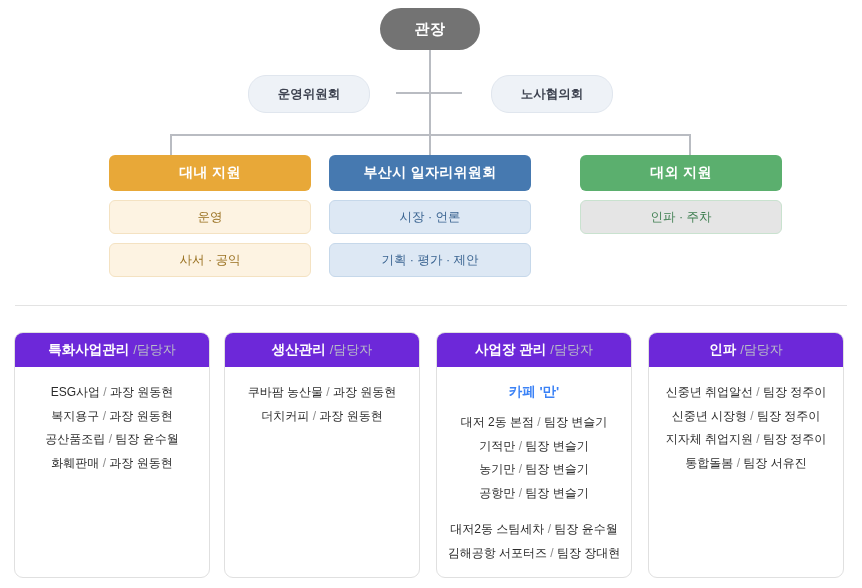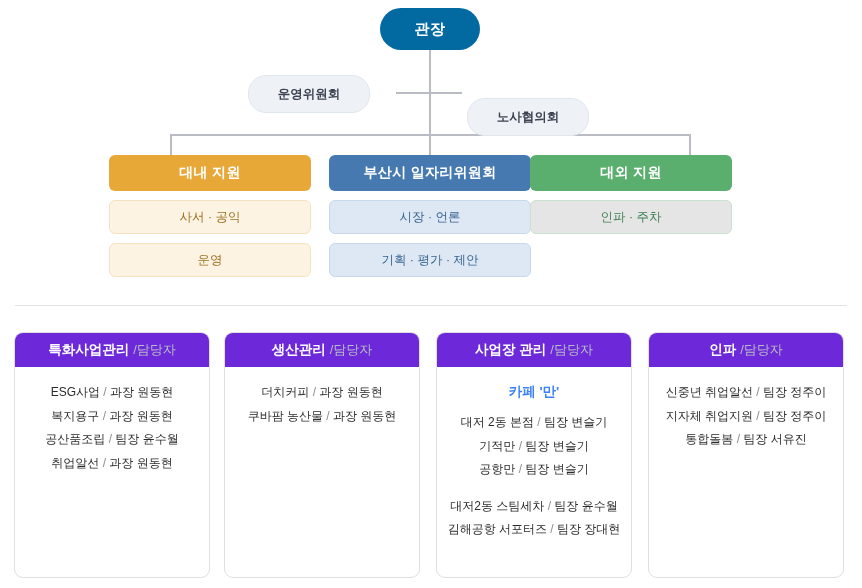--- a/index.html
+++ b/index.html
@@ -12,46 +12,46 @@
     overflow:hidden;
     color:#333;
   }
   .canvas{position:relative;width:862px;height:588px;}
 
   
   .org{position:relative;height:300px;}
 
   .node-top{
     position:absolute;left:380px;top:8px;width:100px;height:42px;
-    background:#0369a1;border-radius:21px;
+    background:#737373;border-radius:21px;
     display:flex;align-items:center;justify-content:center;
     color:#ffffff;font-size:15px;font-weight:bold;letter-spacing:.5px;
   }
 
   .node-side{
     position:absolute;top:75px;height:36px;width:120px;
     background:#eef2f7;border:1px solid #e0e6ee;border-radius:18px;
     display:flex;align-items:center;justify-content:center;
     color:#3d4250;font-size:12.5px;font-weight:bold;
   }
   .node-side.left{left:248px;font-family:Liberation Serif, serif;}
-  .node-side.right{left:467px;margin-top:23px;}
+  .node-side.right{left:491px;}
 
   
   .ln{position:absolute;background:#b9bcc2;}
   .v-top{left:429px;top:50px;width:1.5px;height:42px;}
   .h-mid{left:396px;top:92px;width:66px;height:1.5px;}
   .v-mid{left:429px;top:92px;width:1.5px;height:43px;}
   .h-bus{left:170px;top:134px;width:520px;height:1.5px;}
   .v-drop{position:absolute;background:#b9bcc2;width:1.5px;height:22px;top:134px;}
   .v-d1{left:170px;} .v-d2{left:429px;} .v-d3{left:689px;}
 
   
   .dept{position:absolute;top:155px;width:202px;}
-  .dept.d1{left:109px;} .dept.d2{left:329px;} .dept.d3{left:530px;}
+  .dept.d1{left:109px;} .dept.d2{left:329px;} .dept.d3{left:580px;}
 
   .dept-head{
     height:36px;border-radius:6px;
     display:flex;align-items:center;justify-content:center;
     color:#ffffff;font-size:14px;font-weight:bold;letter-spacing:.3px;
   }
   .dept-sub{
     height:32px;margin-top:9px;border-radius:6px;
     display:flex;align-items:center;justify-content:center;
     font-size:12.5px;
@@ -116,22 +116,22 @@
     <div class="ln h-bus"></div>
     <div class="v-drop v-d1"></div>
     <div class="v-drop v-d2"></div>
     <div class="v-drop v-d3"></div>
 
     <div class="node-side left">운영위원회</div>
     <div class="node-side right">노사협의회</div>
 
     <div class="dept d1 c-orange">
       <div class="dept-head">대내 지원</div>
+      <div class="dept-sub">운영</div>
       <div class="dept-sub">사서 · 공익</div>
-      <div class="dept-sub">운영</div>
     </div>
 
     <div class="dept d2 c-blue">
       <div class="dept-head">부산시 일자리위원회</div>
       <div class="dept-sub">시장 · 언론</div>
       <div class="dept-sub">기획 · 평가 · 제안</div>
     </div>
 
     <div class="dept d3 c-green">
       <div class="dept-head">대외 지원</div>
@@ -158,43 +158,43 @@
           <span>복지용구</span>
           <span class="sep">/</span>
           <span class="who">과장 원동현</span>
         </div>
         <div class="entry">
           <span>공산품조립</span>
           <span class="sep">/</span>
           <span class="who">팀장 윤수월</span>
         </div>
         <div class="entry">
-          <span>취업알선</span>
+          <span>화훼판매</span>
           <span class="sep">/</span>
           <span class="who">과장 원동현</span>
         </div>
       </div>
     </div>
 
     <div class="card k2">
       <div class="card-head">
         <span class="card-title">생산관리</span>
         <span class="card-sub">/담당자</span>
       </div>
       <div class="card-body">
         <div class="entry">
+          <span>쿠바팜 농산물</span>
+          <span class="sep">/</span>
+          <span class="who">과장 원동현</span>
+        </div>
+        <div class="entry">
           <span>더치커피</span>
           <span class="sep">/</span>
           <span class="who">과장 원동현</span>
         </div>
-        <div class="entry">
-          <span>쿠바팜 농산물</span>
-          <span class="sep">/</span>
-          <span class="who">과장 원동현</span>
-        </div>
       </div>
     </div>
 
     <div class="card k3">
       <div class="card-head">
         <span class="card-title">사업장 관리</span>
         <span class="card-sub">/담당자</span>
       </div>
       <div class="card-body">
         <div class="group-title">카페 '만'</div>
@@ -202,20 +202,25 @@
           <span>대저 2동 본점</span>
           <span class="sep">/</span>
           <span class="who">팀장 변슬기</span>
         </div>
         <div class="entry">
           <span>기적만</span>
           <span class="sep">/</span>
           <span class="who">팀장 변슬기</span>
         </div>
         <div class="entry">
+          <span>농기만</span>
+          <span class="sep">/</span>
+          <span class="who">팀장 변슬기</span>
+        </div>
+        <div class="entry">
           <span>공항만</span>
           <span class="sep">/</span>
           <span class="who">팀장 변슬기</span>
         </div>
         <div class="gap"></div>
         <div class="entry">
           <span>대저2동 스팀세차</span>
           <span class="sep">/</span>
           <span class="who">팀장 윤수월</span>
         </div>
@@ -228,20 +233,25 @@
     </div>
 
     <div class="card k4">
       <div class="card-head">
         <span class="card-title">인파</span>
         <span class="card-sub">/담당자</span>
       </div>
       <div class="card-body">
         <div class="entry">
           <span>신중년 취업알선</span>
+          <span class="sep">/</span>
+          <span class="who">팀장 정주이</span>
+        </div>
+        <div class="entry">
+          <span>신중년 시장형</span>
           <span class="sep">/</span>
           <span class="who">팀장 정주이</span>
         </div>
         <div class="entry">
           <span>지자체 취업지원</span>
           <span class="sep">/</span>
           <span class="who">팀장 정주이</span>
         </div>
         <div class="entry">
           <span>통합돌봄</span>

